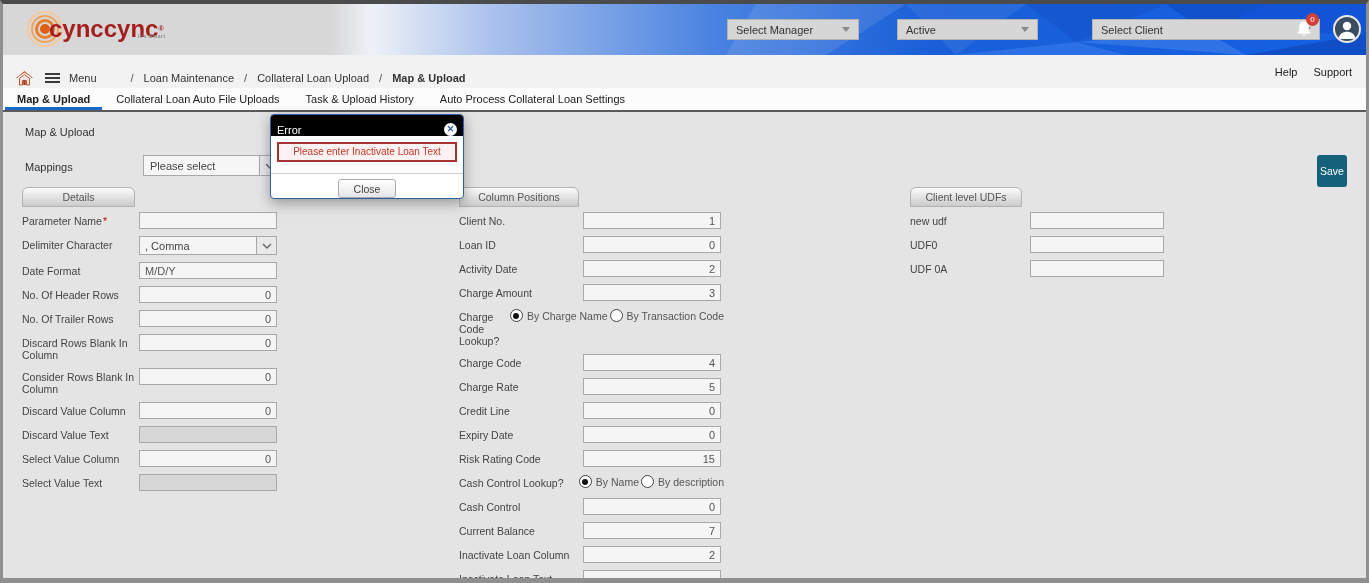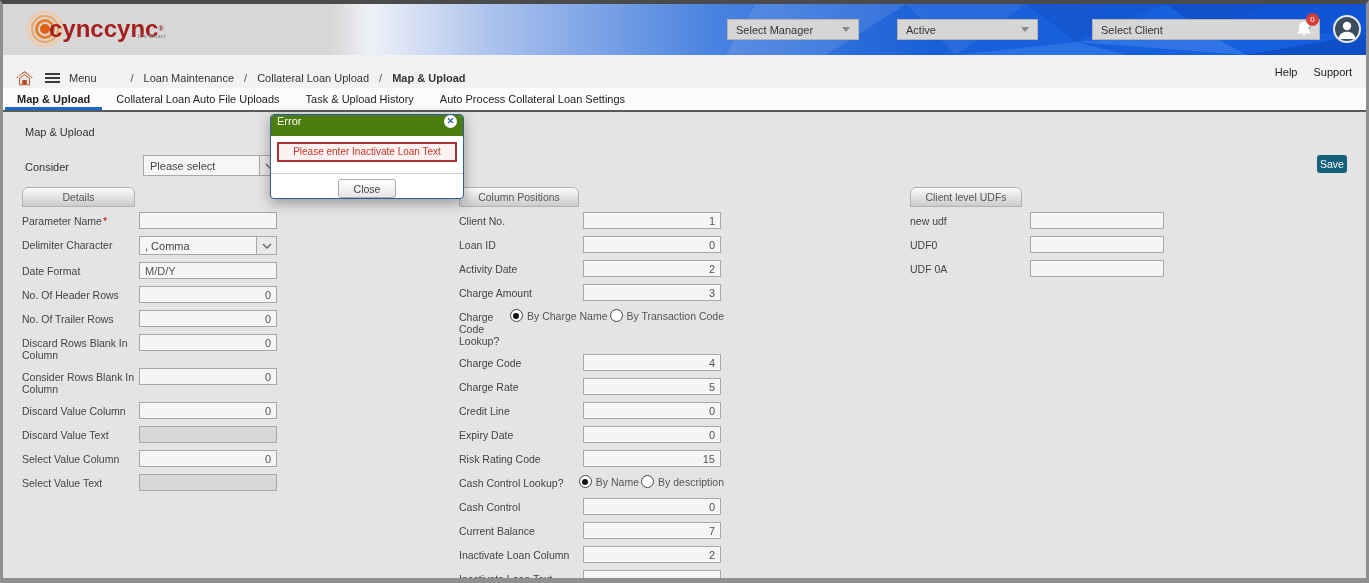--- a/index.html
+++ b/index.html
@@ -84,21 +84,21 @@
     background:#f6f6f6; border:1px solid #a8a8a8; display:flex; align-items:center; cursor:pointer;
     font-size:11px; color:#444;
   }
   .mappings-select .val { flex:1; padding-left:6px; }
   .caret-cell {
     width:20px; height:100%; border-left:1px solid #a8a8a8; background:#e9e9e9;
     display:flex; align-items:center; justify-content:center;
   }
 
   .save-btn {
-    position:absolute; right:19px; top:41px; width:30px; height:18px;
+    position:absolute; right:19px; top:41px; width:30px; height:32px;
     background:#15607a; color:#fff; border:none; border-radius:3px; font-size:10.5px; cursor:pointer;
     font-family:"Liberation Sans", sans-serif;
   }
 
   .section { position:absolute; top:73px; }
   .sec-details { left:19px; width:258px; }
   .sec-colpos  { left:456px; width:265px; }
   .sec-udfs    { left:907px; width:258px; }
   .sec-head {
     height:20px; border:1px solid #b2b2b2; border-radius:6px 6px 0 0;
@@ -138,22 +138,22 @@
     content:""; position:absolute; left:2.5px; top:2.5px; width:6px; height:6px; border-radius:50%; background:#111;
   }
 
   
   .overlay-modal {
     position:absolute; left:267px; top:110px; width:194px; height:85px;
     background:#fff; border:1px solid #2e5fa3; border-radius:4px;
     box-shadow:0 4px 14px rgba(0,0,0,.35); z-index:50;
   }
   .modal-head {
-    height:21px; background:#4d7c0f; border-radius:3px 3px 0 0; color:#fff; font-size:11px;
-    display:flex; align-items:flex-start; justify-content:space-between; padding:0 6px;
+    height:21px; background:#000000; border-radius:3px 3px 0 0; color:#fff; font-size:11px;
+    display:flex; align-items:flex-end; justify-content:space-between; padding:0 6px;
   }
   .modal-close {
     width:13px; height:13px; border-radius:50%; background:#fff; color:#2e5fa3;
     font-size:9px; line-height:13px; text-align:center; cursor:pointer; font-weight:bold;
   }
   .modal-body { padding:6px 6px 0 6px; }
   .err-box {
     border:2px solid #a63232; background:#fdf1f1; color:#c0392b; font-size:10px;
     text-align:center; padding:2px 2px 3px 2px;
   }
@@ -253,21 +253,21 @@
   <div class="tabbar" id="tab-bar">
       <div class="tab active">Map &amp; Upload</div>
       <div class="tab">Collateral Loan Auto File Uploads</div>
       <div class="tab">Task &amp; Upload History</div>
       <div class="tab">Auto Process Collateral Loan Settings</div>
     </div>
 
   <div class="main">
     <div class="page-title">Map &amp; Upload</div>
 
-    <div class="mappings-label">Consider</div>
+    <div class="mappings-label">Mappings</div>
     <div class="mappings-select">
       <span class="val">Please select</span>
       <span class="caret-cell">
         <svg width="10" height="6" viewBox="0 0 10 6">
             <polyline points="1,1 5,5 9,1" fill="none" stroke="#666" stroke-width="1.4"></polyline>
           </svg>
       </span>
     </div>
 
     <button class="save-btn">Save</button>

